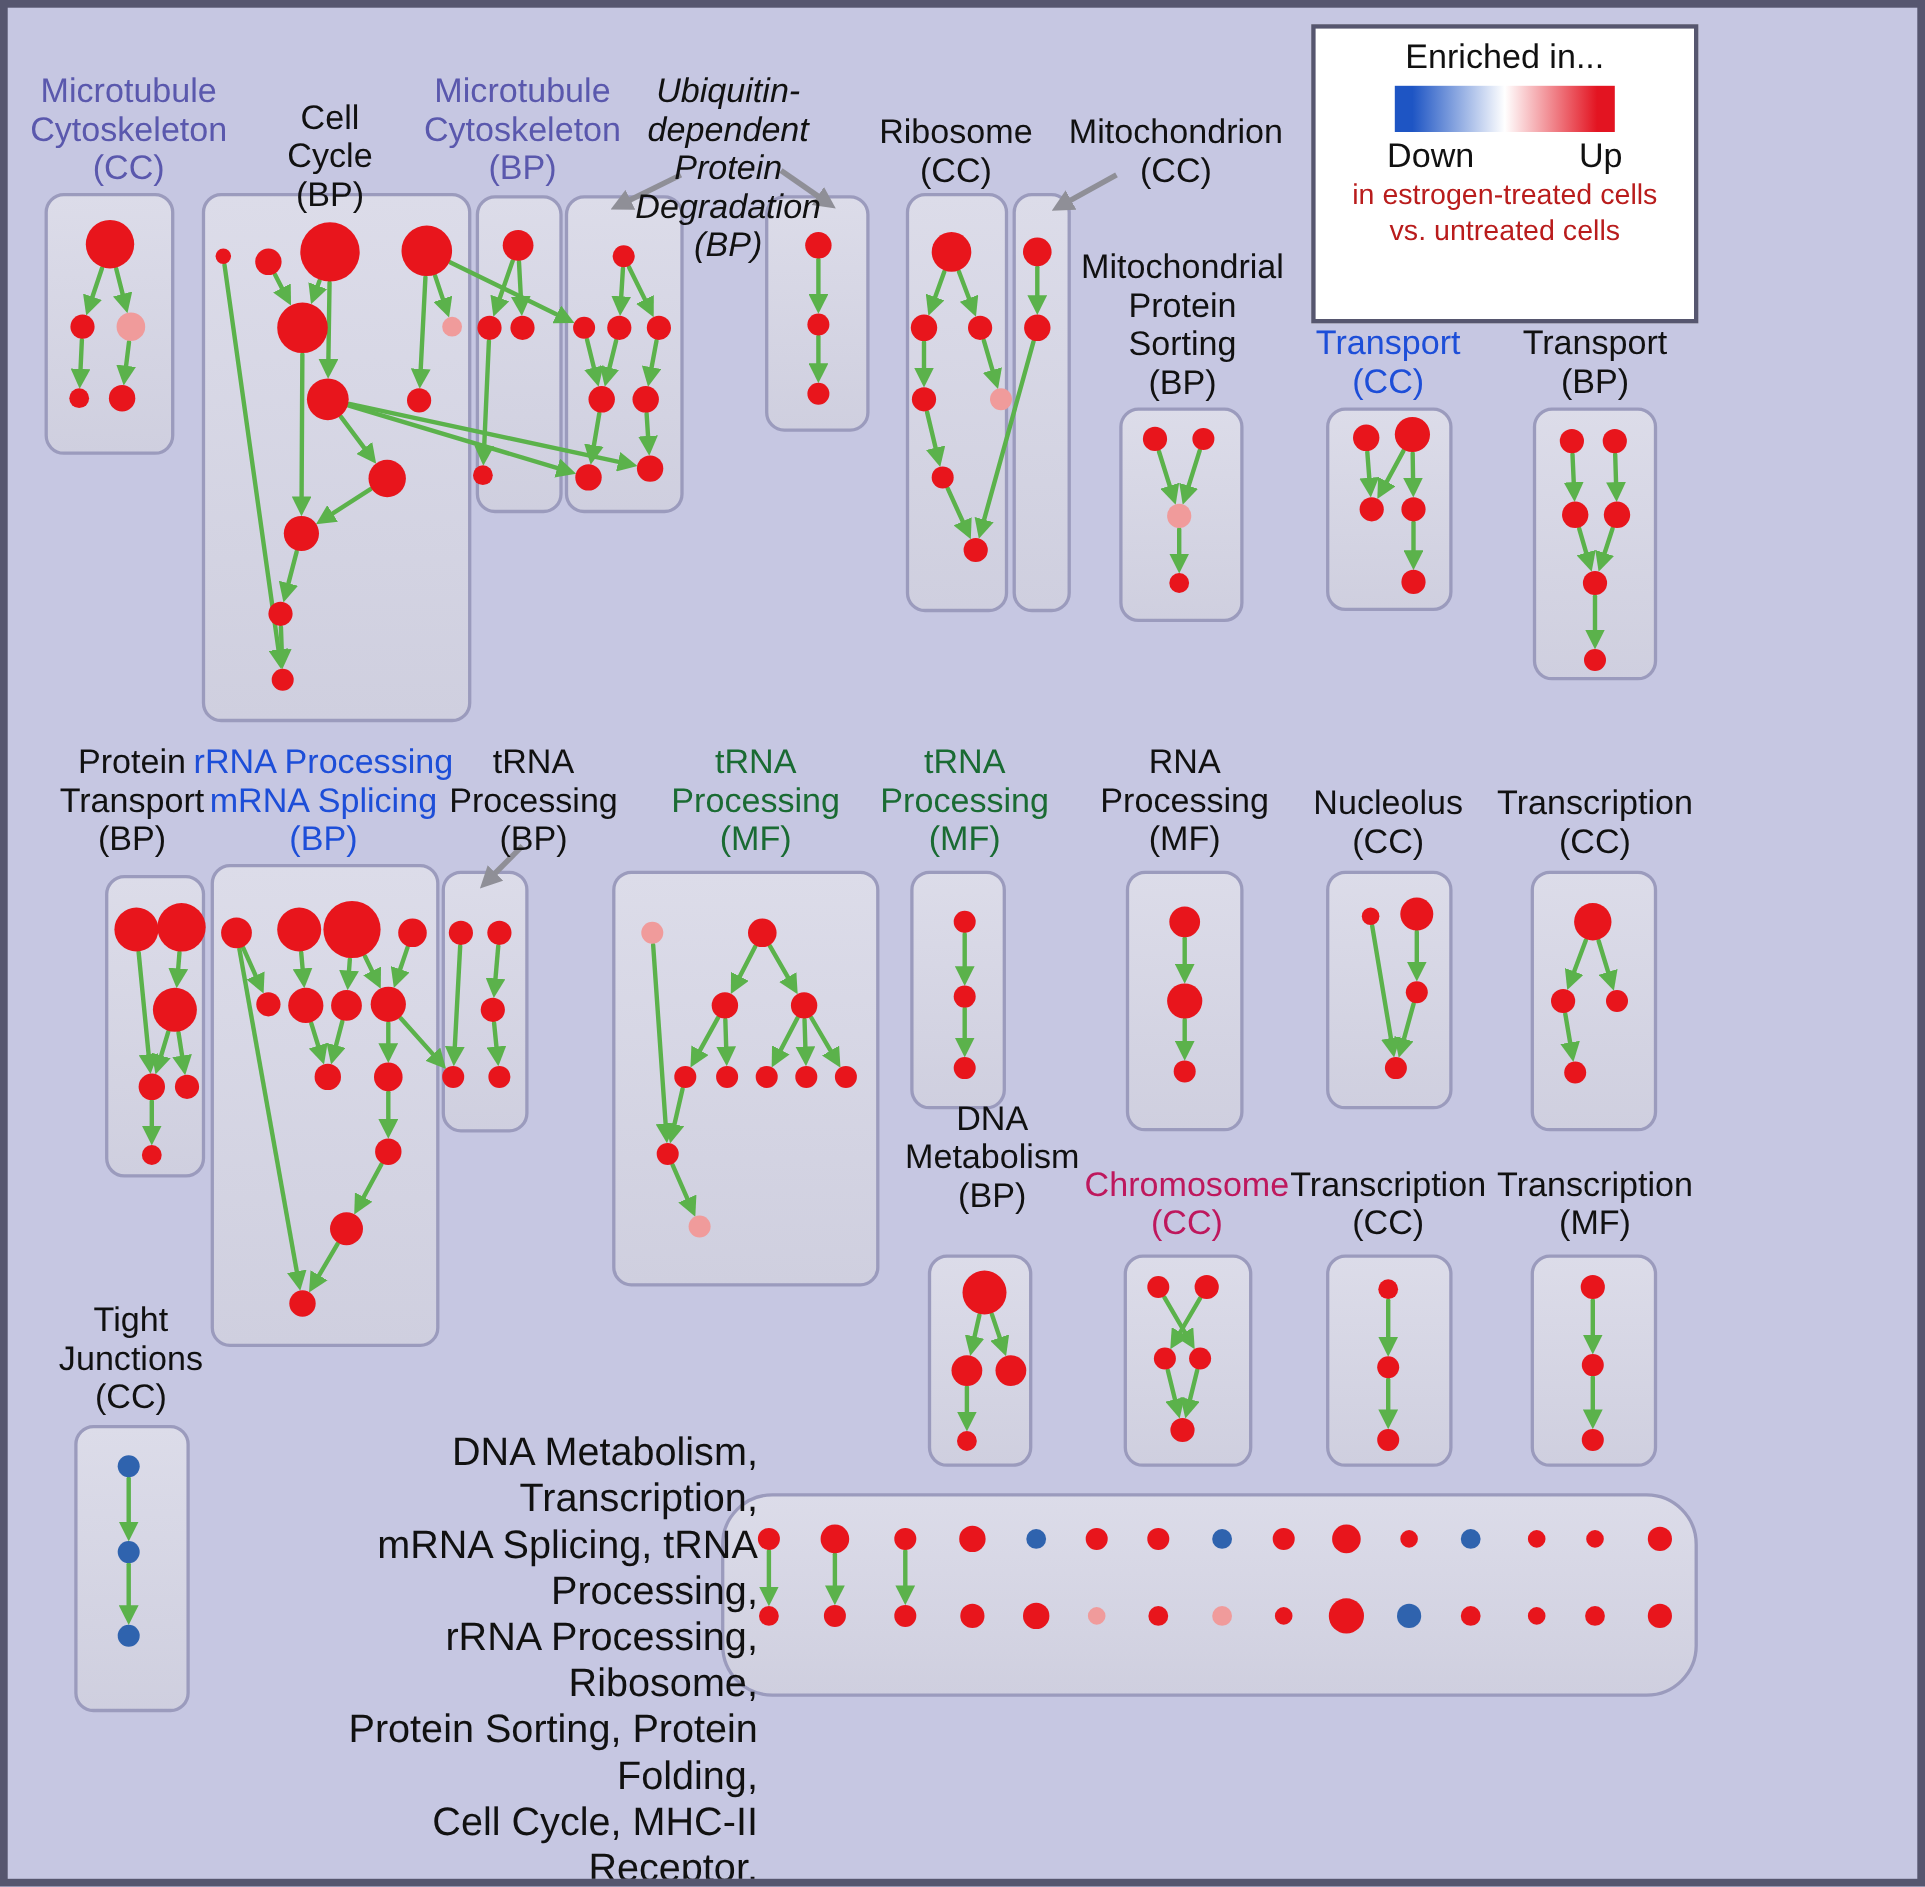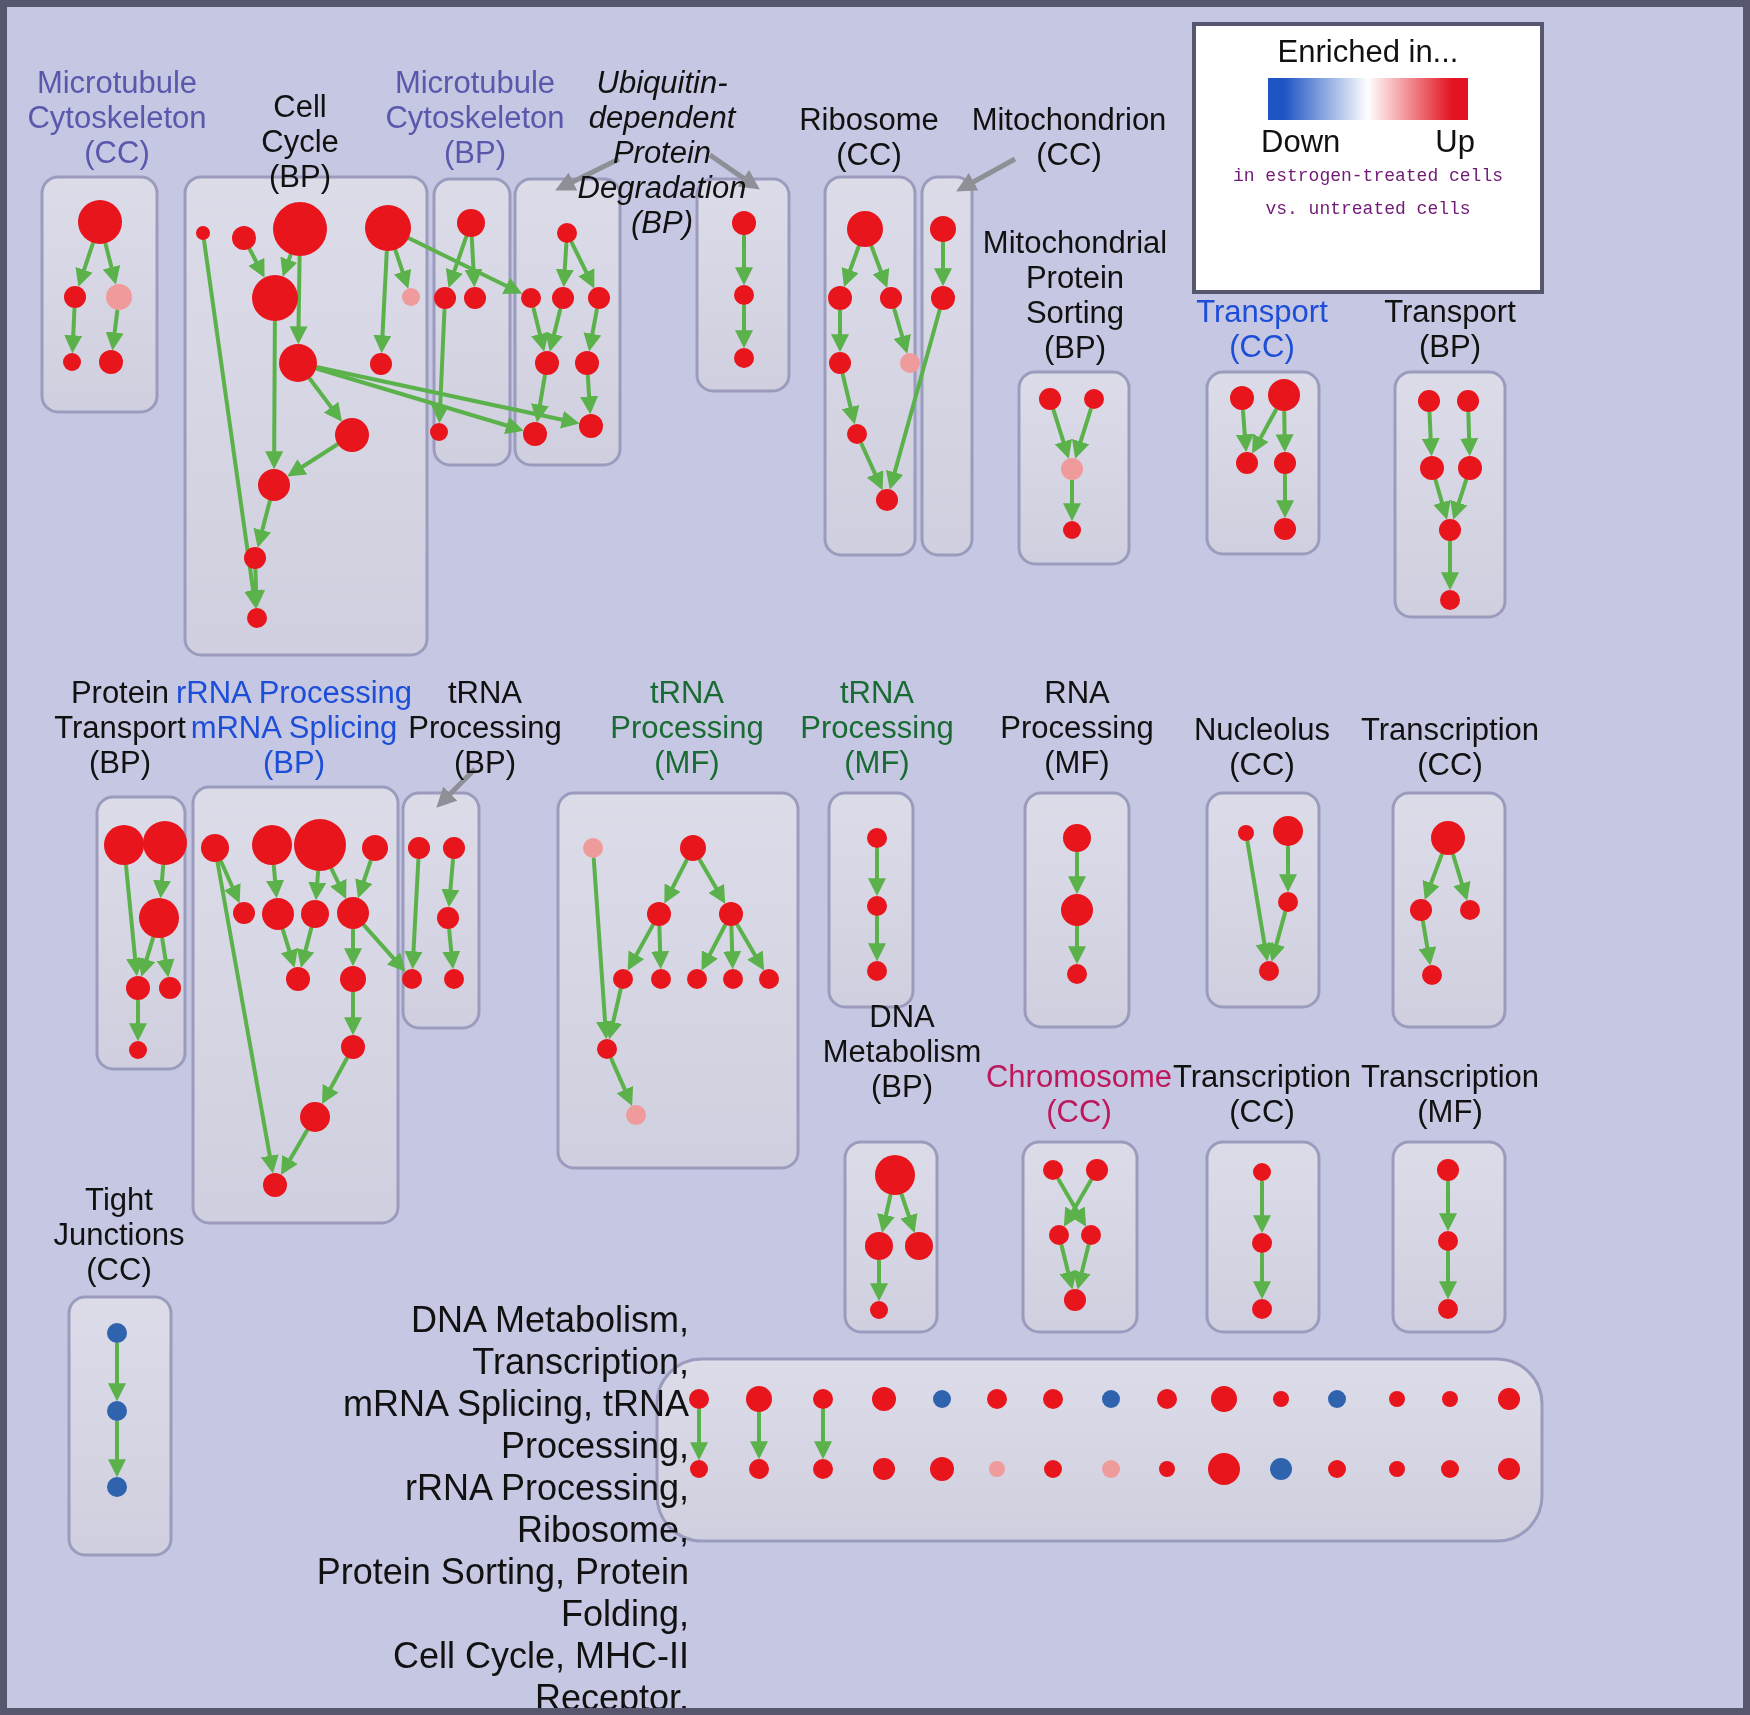--- a/index.html
+++ b/index.html
@@ -18,21 +18,21 @@
     position:absolute;left:222px;top:1292px;width:460px;
     font-size:36px;line-height:42px;color:#111;white-space:pre-line;text-align:right;
   }
   #legend{
     position:absolute;left:1185px;top:15px;width:352px;height:272px;box-sizing:border-box;
     background:#ffffff;border:4px solid #56566f;text-align:center;
   }
   .legend-title{margin-top:8px;font-size:31px;color:#111;}
   .legend-gradient{width:200px;height:42px;margin:8px auto 0 auto;}
   .legend-du{width:214px;margin:4px auto 0 auto;display:flex;justify-content:space-between;font-size:31px;color:#111;}
-  .legend-sub{font-size:18px;line-height:33px;color:#701a75;font-family:Liberation Mono, monospace;}
+  .legend-sub{font-size:26px;line-height:33px;color:#b91c1c;}
 </style>
 </head>
 <body>
 
 <div id="canvas">
   <svg id="figure-svg" width="1750" height="1715" viewBox="0 0 1750 1715">
       <defs>
         <linearGradient id="boxg" x1="0" y1="0" x2="0" y2="1">
           <stop offset="0%" stop-color="#dcdce9"></stop>
           <stop offset="100%" stop-color="#cfcfdf"></stop>

